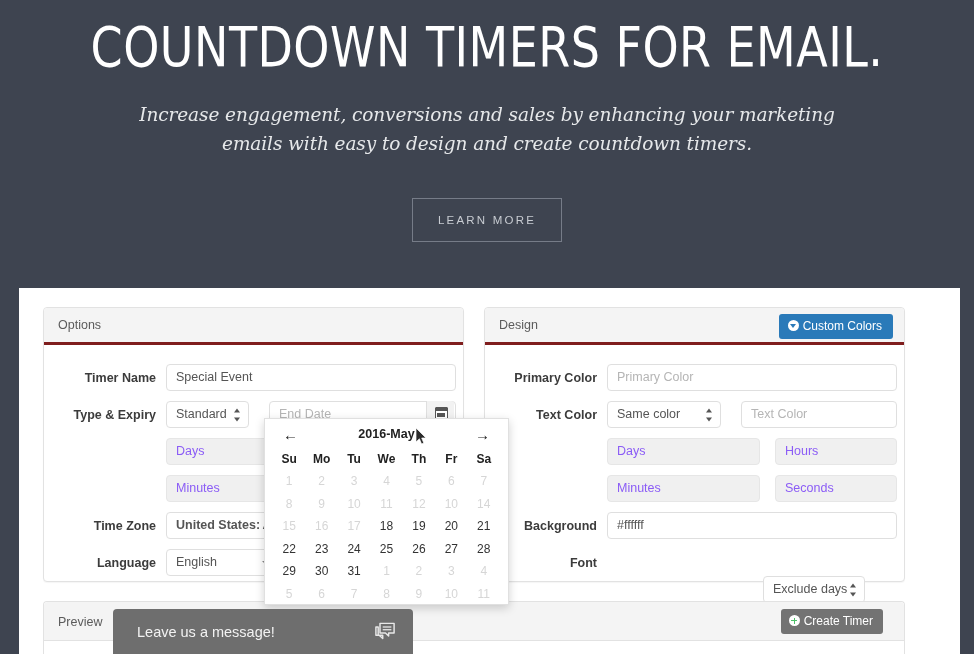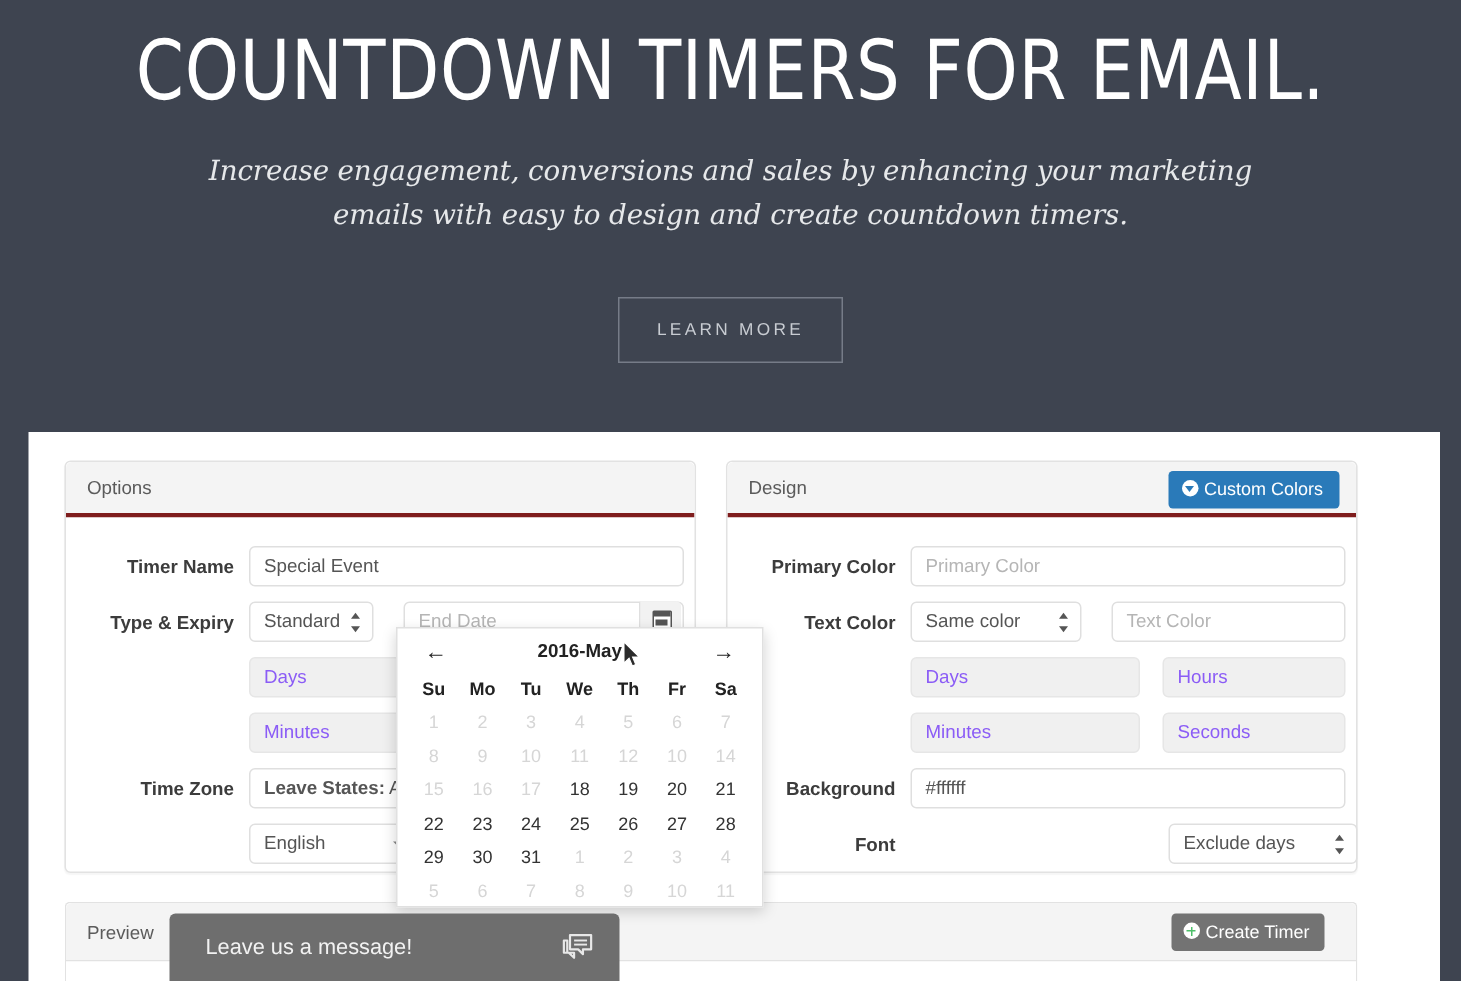--- a/index.html
+++ b/index.html
@@ -338,25 +338,26 @@
       </div>
 
       <div class="row" style="top:130px;">
         <div class="fld disabled" style="left:122px; width:138px;">Minutes</div>
         <div class="fld disabled" style="left:274px; width:138px;">Seconds</div>
       </div>
 
       <div class="row" style="top:167px;">
         <span class="lbl">Time Zone</span>
         <div class="fld" style="left:122px; width:290px;">
-          <b>Leave States:</b><span> Amer</span>
+          <b>United States:</b><span> Amer</span>
         </div>
       </div>
 
       <div class="row" style="top:204px;">
+        <span class="lbl">Language</span>
         <div class="fld sel" style="left:122px; width:114px;">
           <span>English</span>
           <span class="caret-dn"></span>
         </div>
       </div>
 
     </div>
   </div>
 
   <div class="panel panel-design">
@@ -392,21 +393,21 @@
         <div class="fld disabled" style="left:290px; width:122px;">Seconds</div>
       </div>
 
       <div class="row" style="top:167px;">
         <span class="lbl">Background</span>
         <div class="fld" style="left:122px; width:290px;">#ffffff</div>
       </div>
 
       <div class="row" style="top:204px;">
         <span class="lbl">Font</span>
-        <div class="fld sel" style="left:294px; width:126px;">
+        <div class="fld sel" style="left:278px; width:102px;margin-top:27px;">
           <span>Exclude days</span>
           <span class="spin"></span>
         </div>
       </div>
 
     </div>
   </div>
 
   <div class="cal-pop">
     <div class="cal-nav">

